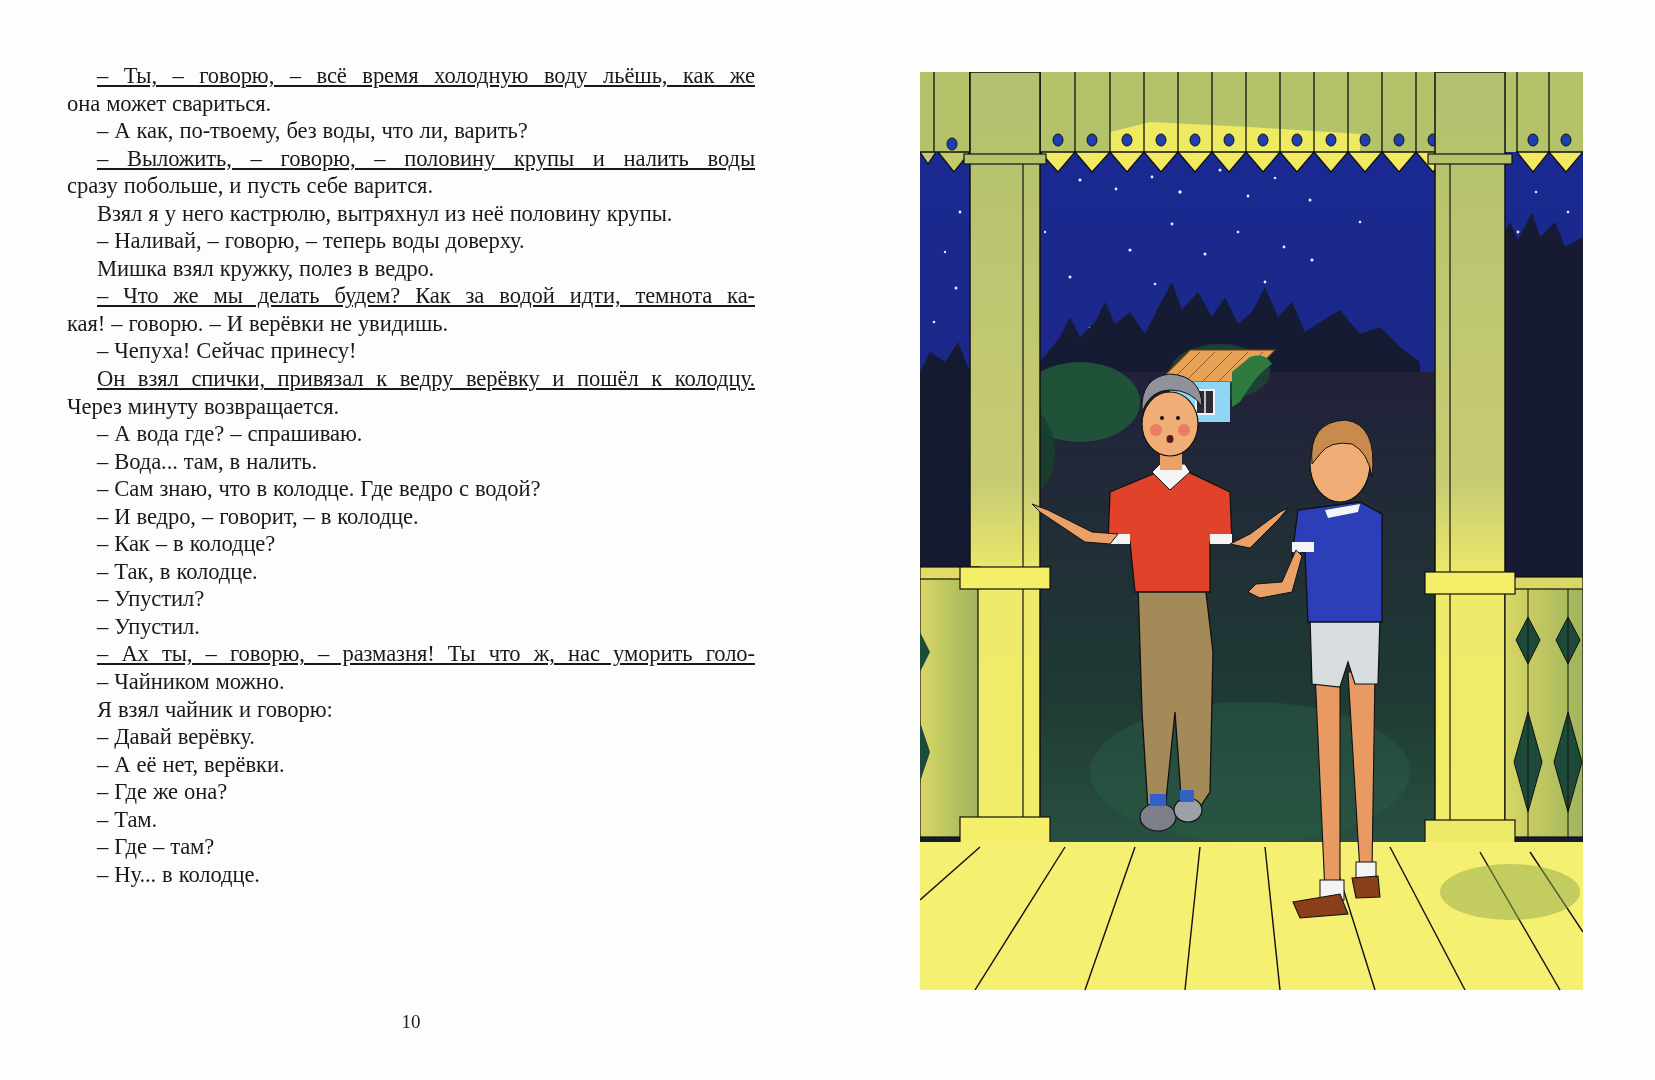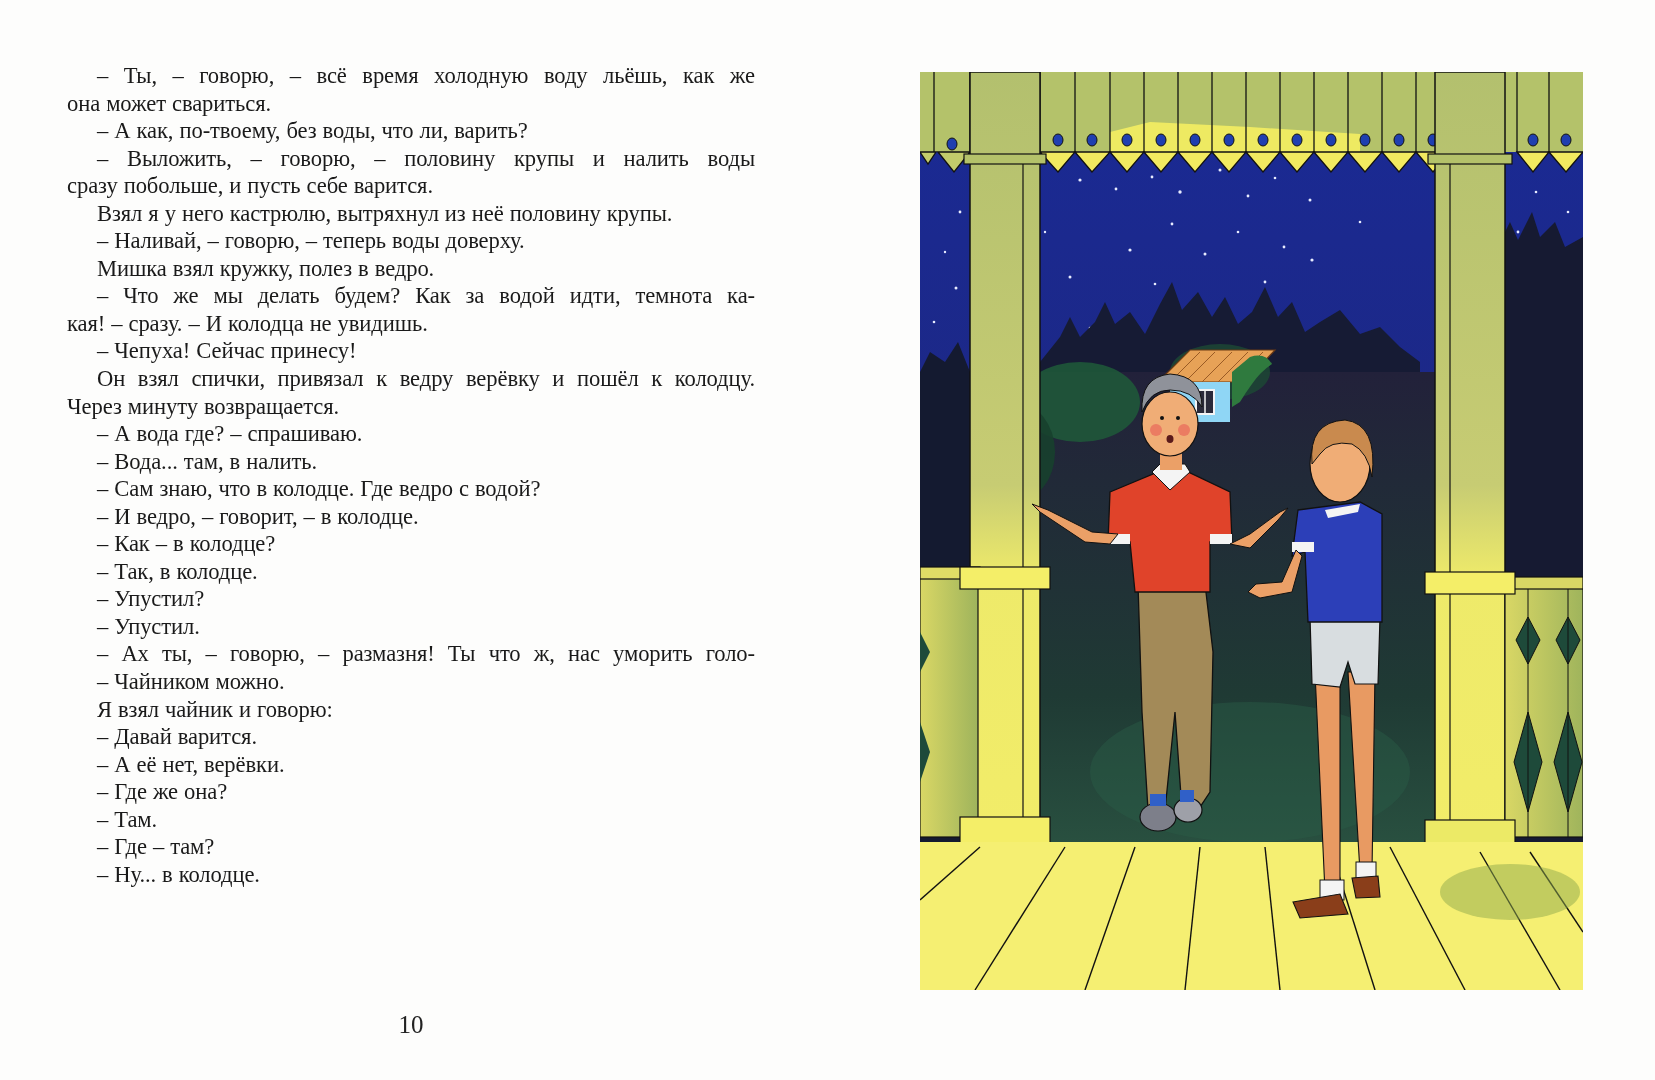--- a/index.html
+++ b/index.html
@@ -12,60 +12,60 @@
   .page-left {
     position: absolute; left: 67px; top: 62px; width: 688px;
   }
   .para {
     font-size: 22.6px; line-height: 27.55px; margin: 0;
     text-align: justify; text-align-last: left;
     letter-spacing: -0.1px; word-spacing: 0.5px;
     white-space: nowrap;
   }
   .para.indent { padding-left: 30px; }
-  .para.justify { text-align-last: justify; white-space: normal; }
+  .para.justify { text-align-last: justify; white-space: normal; text-decoration: underline; }
   .page-number {
     position: absolute; left: 397px; top: 1011px; width: 28px; text-align: center;
-    font-size: 25px; color: #222;
+    font-size: 19px; color: #222;
   }
   .illustration {
     position: absolute; left: 920px; top: 72px; width: 663px; height: 918px;
     overflow: hidden; background: #1c1f6e;
   }
   .illustration svg { display: block; }
 </style>
 </head>
 <body>
 
 <div class="page-left" id="text-page">
     <p class="para indent justify">– Ты, – говорю, – всё время холодную воду льёшь, как же</p>
     <p class="para">она может свариться.</p>
     <p class="para indent">– А как, по-твоему, без воды, что ли, варить?</p>
     <p class="para indent justify">– Выложить, – говорю, – половину крупы и налить воды</p>
     <p class="para">сразу побольше, и пусть себе варится.</p>
     <p class="para indent">Взял я у него кастрюлю, вытряхнул из неё половину крупы.</p>
     <p class="para indent">– Наливай, – говорю, – теперь воды доверху.</p>
     <p class="para indent">Мишка взял кружку, полез в ведро.</p>
     <p class="para indent justify">– Что же мы делать будем? Как за водой идти, темнота ка-</p>
-    <p class="para">кая! – сразу. – И колодца не увидишь.</p>
+    <p class="para">кая! – говорю. – И верёвки не увидишь.</p>
     <p class="para indent">– Чепуха! Сейчас принесу!</p>
     <p class="para indent justify">Он взял спички, привязал к ведру верёвку и пошёл к колодцу.</p>
     <p class="para">Через минуту возвращается.</p>
     <p class="para indent">– А вода где? – спрашиваю.</p>
     <p class="para indent">– Вода... там, в налить.</p>
     <p class="para indent">– Сам знаю, что в колодце. Где ведро с водой?</p>
     <p class="para indent">– И ведро, – говорит, – в колодце.</p>
     <p class="para indent">– Как – в колодце?</p>
     <p class="para indent">– Так, в колодце.</p>
     <p class="para indent">– Упустил?</p>
     <p class="para indent">– Упустил.</p>
     <p class="para indent justify">– Ах ты, – говорю, – размазня! Ты что ж, нас уморить голо-</p>
     <p class="para indent">– Чайником можно.</p>
     <p class="para indent">Я взял чайник и говорю:</p>
-    <p class="para indent">– Давай варится.</p>
+    <p class="para indent">– Давай верёвку.</p>
     <p class="para indent">– А её нет, верёвки.</p>
     <p class="para indent">– Где же она?</p>
     <p class="para indent">– Там.</p>
     <p class="para indent">– Где – там?</p>
     <p class="para indent">– Ну... в колодце.</p>
   </div>
 
 <div class="page-number">10</div>
 
 <div class="illustration">

